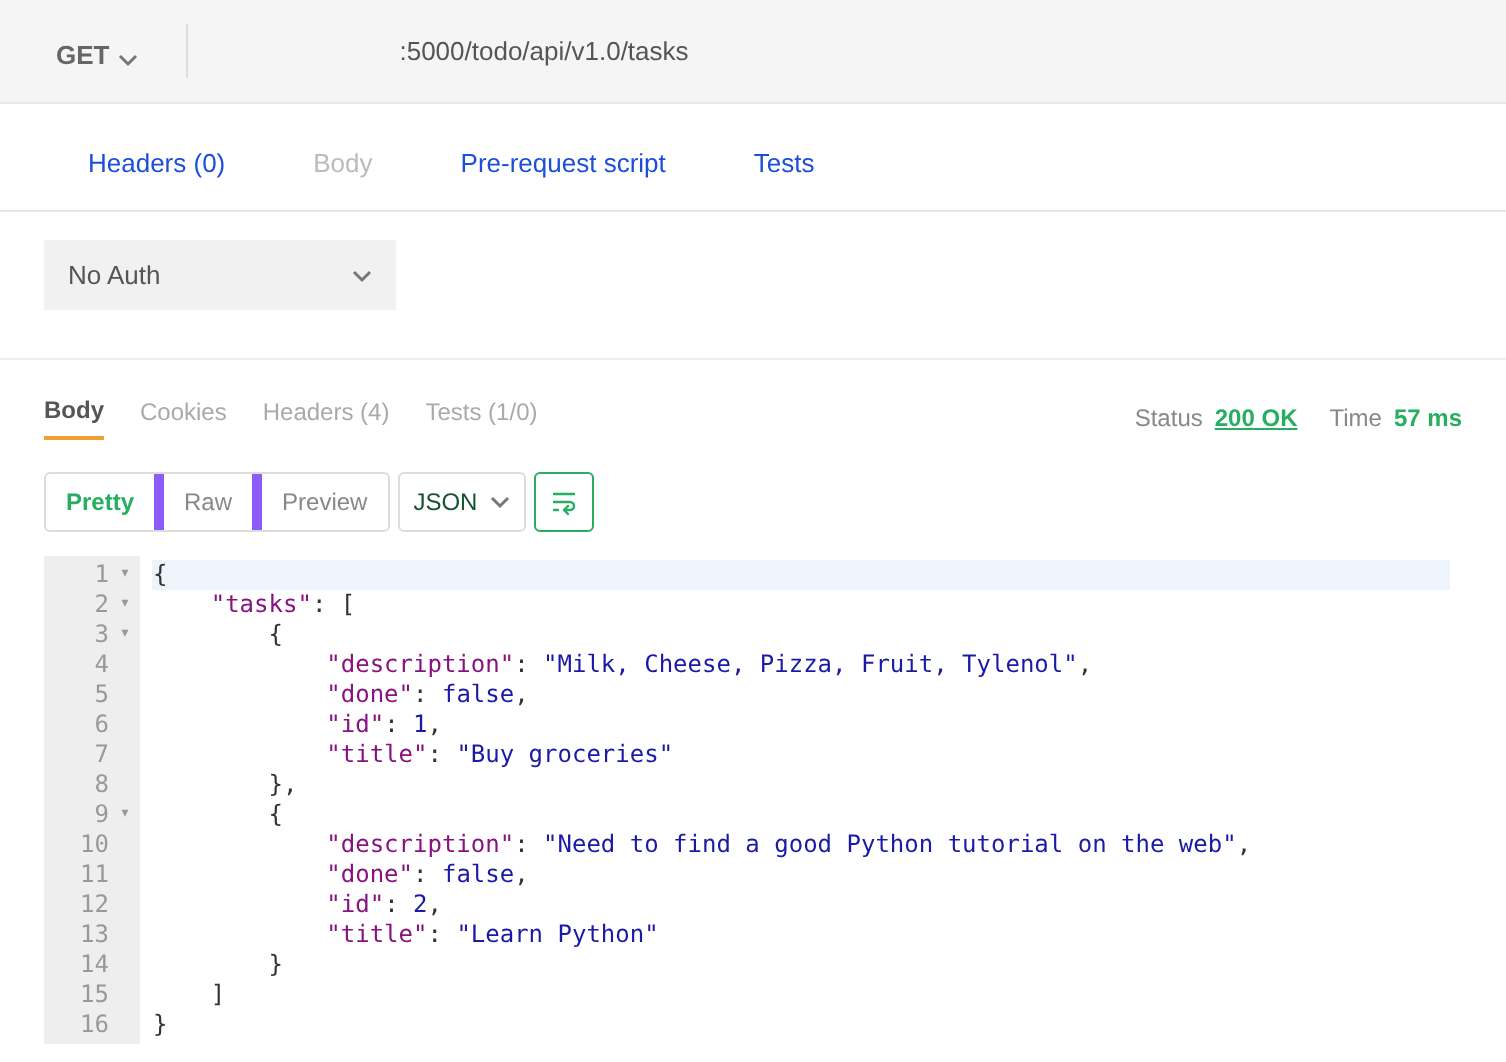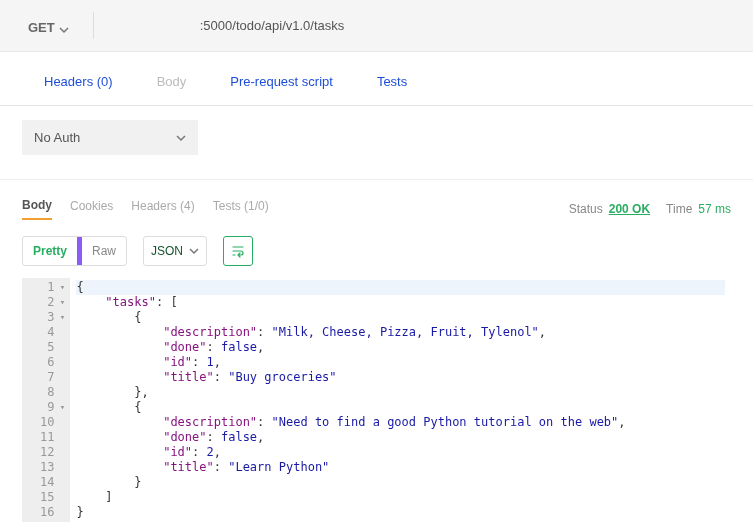--- a/index.html
+++ b/index.html
@@ -19,23 +19,23 @@
 
 .auth-row { padding: 14px 22px 24px; border-bottom: 1px solid #eee; }
 .auth-select { display: inline-flex; align-items: center; justify-content: space-between; width: 176px; padding: 10px 12px; background: #f1f1f1; border: none; cursor: pointer; color: #555; }
 
 .res-tabs { display: flex; align-items: center; padding: 18px 22px 10px; gap: 18px; font-size: 12px; position: relative; }
 .res-tab { color: #aaa; cursor: pointer; padding-bottom: 6px; }
 .res-tab.active { color: #555; font-weight: 600; border-bottom: 2px solid #f0a030; }
 .res-status { margin-left: auto; display: flex; gap: 6px; align-items: center; }
 .status-label { color: #888; }
 .status-ok { color: #27ae60; font-weight: 600; text-decoration: underline; }
-.time-val { color: #27ae60; font-weight: 400; }
+.time-val { color: #27ae60; font-weight: 700; }
 
-.view-bar { display: flex; align-items: center; gap: 16px; padding: 6px 22px 12px; }
+.view-bar { display: flex; align-items: center; gap: 4px; padding: 6px 22px 12px; }
 .btn-group { display: flex; border: 1px solid #ddd; border-radius: 3px; overflow: hidden; }
 .btn-group > div { padding: 7px 10px; font-size: 12px; cursor: pointer; color: #888; }
 .btn-group > div + div { border-left: 5px solid #8b5cf6; }
 .btn-group > div.active { color: #27ae60; font-weight: 600; }
 .format-select { display: flex; align-items: center; gap: 6px; padding: 7px 7px; border: 1px solid #ddd; border-radius: 3px; font-size: 12px; color: #14532d; cursor: pointer; justify-content: flex-end; }
 .wrap-btn { width: 30px; height: 30px; border: 1px solid #27ae60; border-radius: 3px; display: flex; align-items: center; justify-content: center; color: #27ae60; cursor: pointer; }
 
 .code-area { display: flex; font-family: Menlo, Consolas, monospace; font-size: 12px; margin: 0 22px; }
 .gutter { background: #eee; padding: 2px 0; }
 .gutter .ln { display: flex; align-items: center; justify-content: flex-end; gap: 4px; padding: 0 4px 0 18px; color: #999; height: 15px; line-height: 15px; }
@@ -89,20 +89,21 @@
     <span class="status-ok">200 OK</span>
     <span class="status-label" style="margin-left:10px">Time</span>
     <span class="time-val">57 ms</span>
   </div>
 </div>
 
 <div class="view-bar">
   <div class="btn-group">
     <div class="active">Pretty</div>
     <div>Raw</div>
+    <div>Preview</div>
   </div>
   <div class="format-select">
     <span>JSON</span>
     <svg class="chevron-down" viewBox="0 0 10 10">
         <path d="M1 3 L5 7 L9 3" stroke="#777" stroke-width="1.5" fill="none"></path>
       </svg>
   </div>
   <div class="wrap-btn">
     <svg width="14" height="14" viewBox="0 0 14 14">
         <path d="M2 3h10M2 7h8a2 2 0 0 1 0 4H7m0 0 2-2m-2 2 2 2M2 11h2" stroke="#27ae60" stroke-width="1.2" fill="none" stroke-linecap="round"></path>

